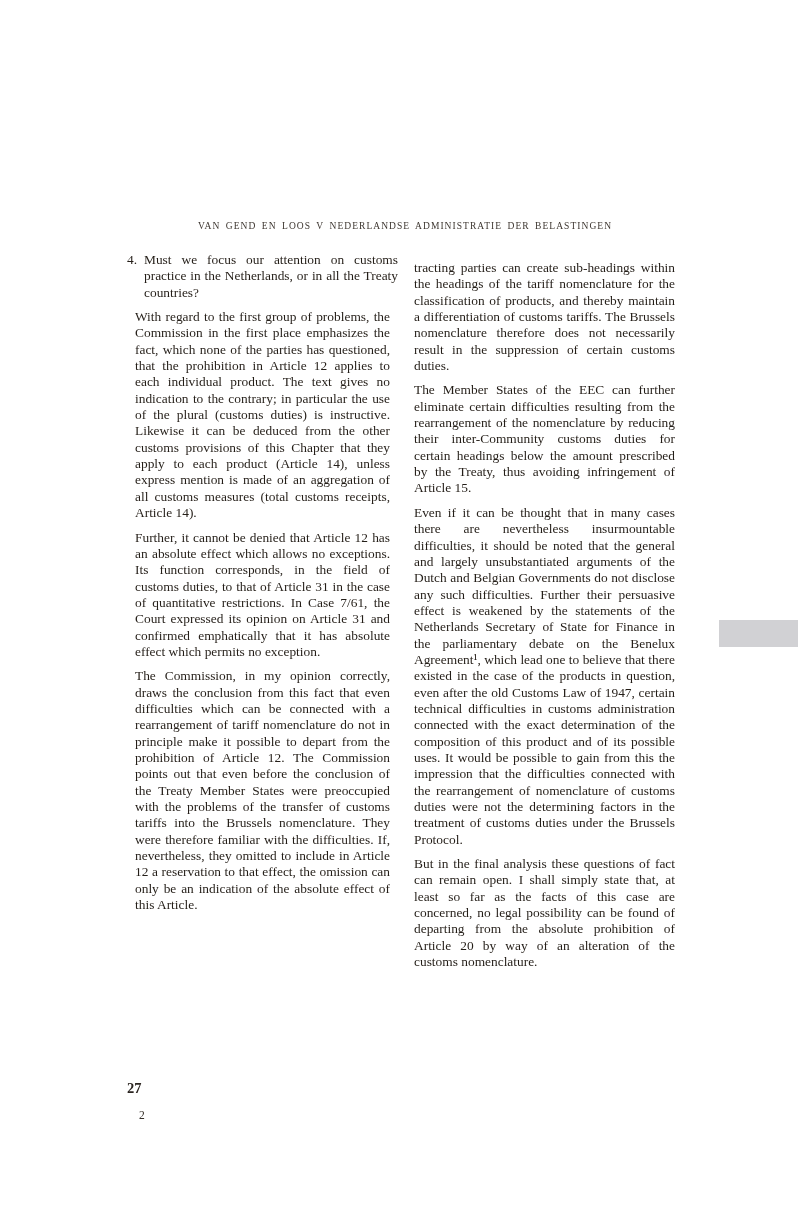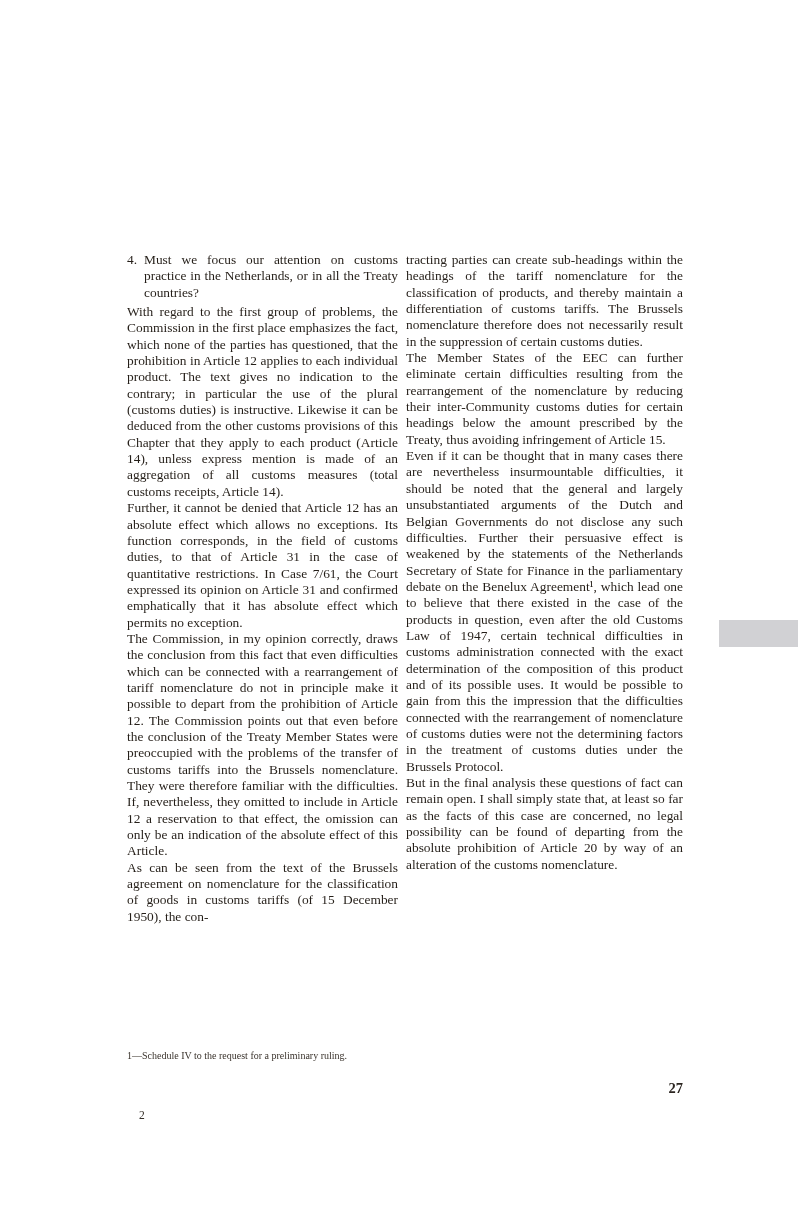--- a/index.html
+++ b/index.html
@@ -37,21 +37,21 @@
     display: flex;
     gap: 8px;
   }
   .col {
     font-size: 13.4px;
     line-height: 16.35px;
     text-align: justify;
   }
   .col-left  { width: 271px; }
   .col-right { width: 277px; }
-  .col p { margin: 0; }
+  .col p { margin: 8px; }
   .question {
     position: relative;
     padding-left: 17px;
     margin: 0 0 3px 0;
   }
   .question .qnum {
     position: absolute;
     left: 0;
     top: 0;
   }
@@ -62,21 +62,20 @@
     width: 420px;
     font-size: 10px;
     color: #3a332c;
     text-align: left;
   }
   .page-number {
     position: absolute;
     left: 127px;
     top: 1080px;
     width: 556px;
-    text-align: right;
     font-size: 14.5px;
     font-weight: bold;
     color: #2b2520;
   }
   .sheet-number {
     position: absolute;
     left: 139px;
     top: 1109px;
     font-size: 11.5px;
     color: #352e28;
@@ -88,44 +87,43 @@
     width: 79px;
     height: 27px;
     background: #d1d1d4;
   }
 </style>
 </head>
 <body>
 
 <div class="page">
 
+  <div class="running-head">VAN GEND EN LOOS v NEDERLANDSE ADMINISTRATIE DER BELASTINGEN</div>
 
   <div class="columns">
 
     <div class="col col-left">
       <div class="question">
         <span class="qnum">4.</span>
         <span>Must we focus our attention on customs practice in the Netherlands, or in all the Treaty countries?</span>
       </div>
       <p>With regard to the first group of problems, the Commission in the first place emphasizes the fact, which none of the parties has questioned, that the prohibition in Article 12 applies to each individual product. The text gives no indication to the contrary; in particular the use of the plural (customs duties) is instructive. Likewise it can be deduced from the other customs provisions of this Chapter that they apply to each product (Article 14), unless express mention is made of an aggregation of all customs measures (total customs receipts, Article 14).</p>
       <p>Further, it cannot be denied that Article 12 has an absolute effect which allows no exceptions. Its function corresponds, in the field of customs duties, to that of Article 31 in the case of quantitative restrictions. In Case 7/61, the Court expressed its opinion on Article 31 and confirmed emphatically that it has absolute effect which permits no exception.</p>
       <p>The Commission, in my opinion correctly, draws the conclusion from this fact that even difficulties which can be connected with a rearrangement of tariff nomenclature do not in principle make it possible to depart from the prohibition of Article 12. The Commission points out that even before the conclusion of the Treaty Member States were preoccupied with the problems of the transfer of customs tariffs into the Brussels nomenclature. They were therefore familiar with the difficulties. If, nevertheless, they omitted to include in Article 12 a reservation to that effect, the omission can only be an indication of the absolute effect of this Article.</p>
-      <p>As can be seen from the text of the Brussels agreement on nomenclature for the classification of goods in customs tariffs (of 15 December 1950), the con-</p>
     </div>
 
     <div class="col col-right">
       <p>tracting parties can create sub-headings within the headings of the tariff nomenclature for the classification of products, and thereby maintain a differentiation of customs tariffs. The Brussels nomenclature therefore does not necessarily result in the suppression of certain customs duties.</p>
       <p>The Member States of the EEC can further eliminate certain difficulties resulting from the rearrangement of the nomenclature by reducing their inter-Community customs duties for certain headings below the amount prescribed by the Treaty, thus avoiding infringement of Article 15.</p>
       <p>Even if it can be thought that in many cases there are nevertheless insurmountable difficulties, it should be noted that the general and largely unsubstantiated arguments of the Dutch and Belgian Governments do not disclose any such difficulties. Further their persuasive effect is weakened by the statements of the Netherlands Secretary of State for Finance in the parliamentary debate on the Benelux Agreement¹, which lead one to believe that there existed in the case of the products in question, even after the old Customs Law of 1947, certain technical difficulties in customs administration connected with the exact determination of the composition of this product and of its possible uses. It would be possible to gain from this the impression that the difficulties connected with the rearrangement of nomenclature of customs duties were not the determining factors in the treatment of customs duties under the Brussels Protocol.</p>
       <p>But in the final analysis these questions of fact can remain open. I shall simply state that, at least so far as the facts of this case are concerned, no legal possibility can be found of departing from the absolute prohibition of Article 20 by way of an alteration of the customs nomenclature.</p>
     </div>
 
   </div>
 
-  <div class="footnote">1—Schedule IV to the request for a preliminary ruling.</div>
 
   <div class="page-number">27</div>
 
   <div class="sheet-number">2</div>
 
   <div class="edge-tab"></div>
 
 </div>
 
 </body></html>

